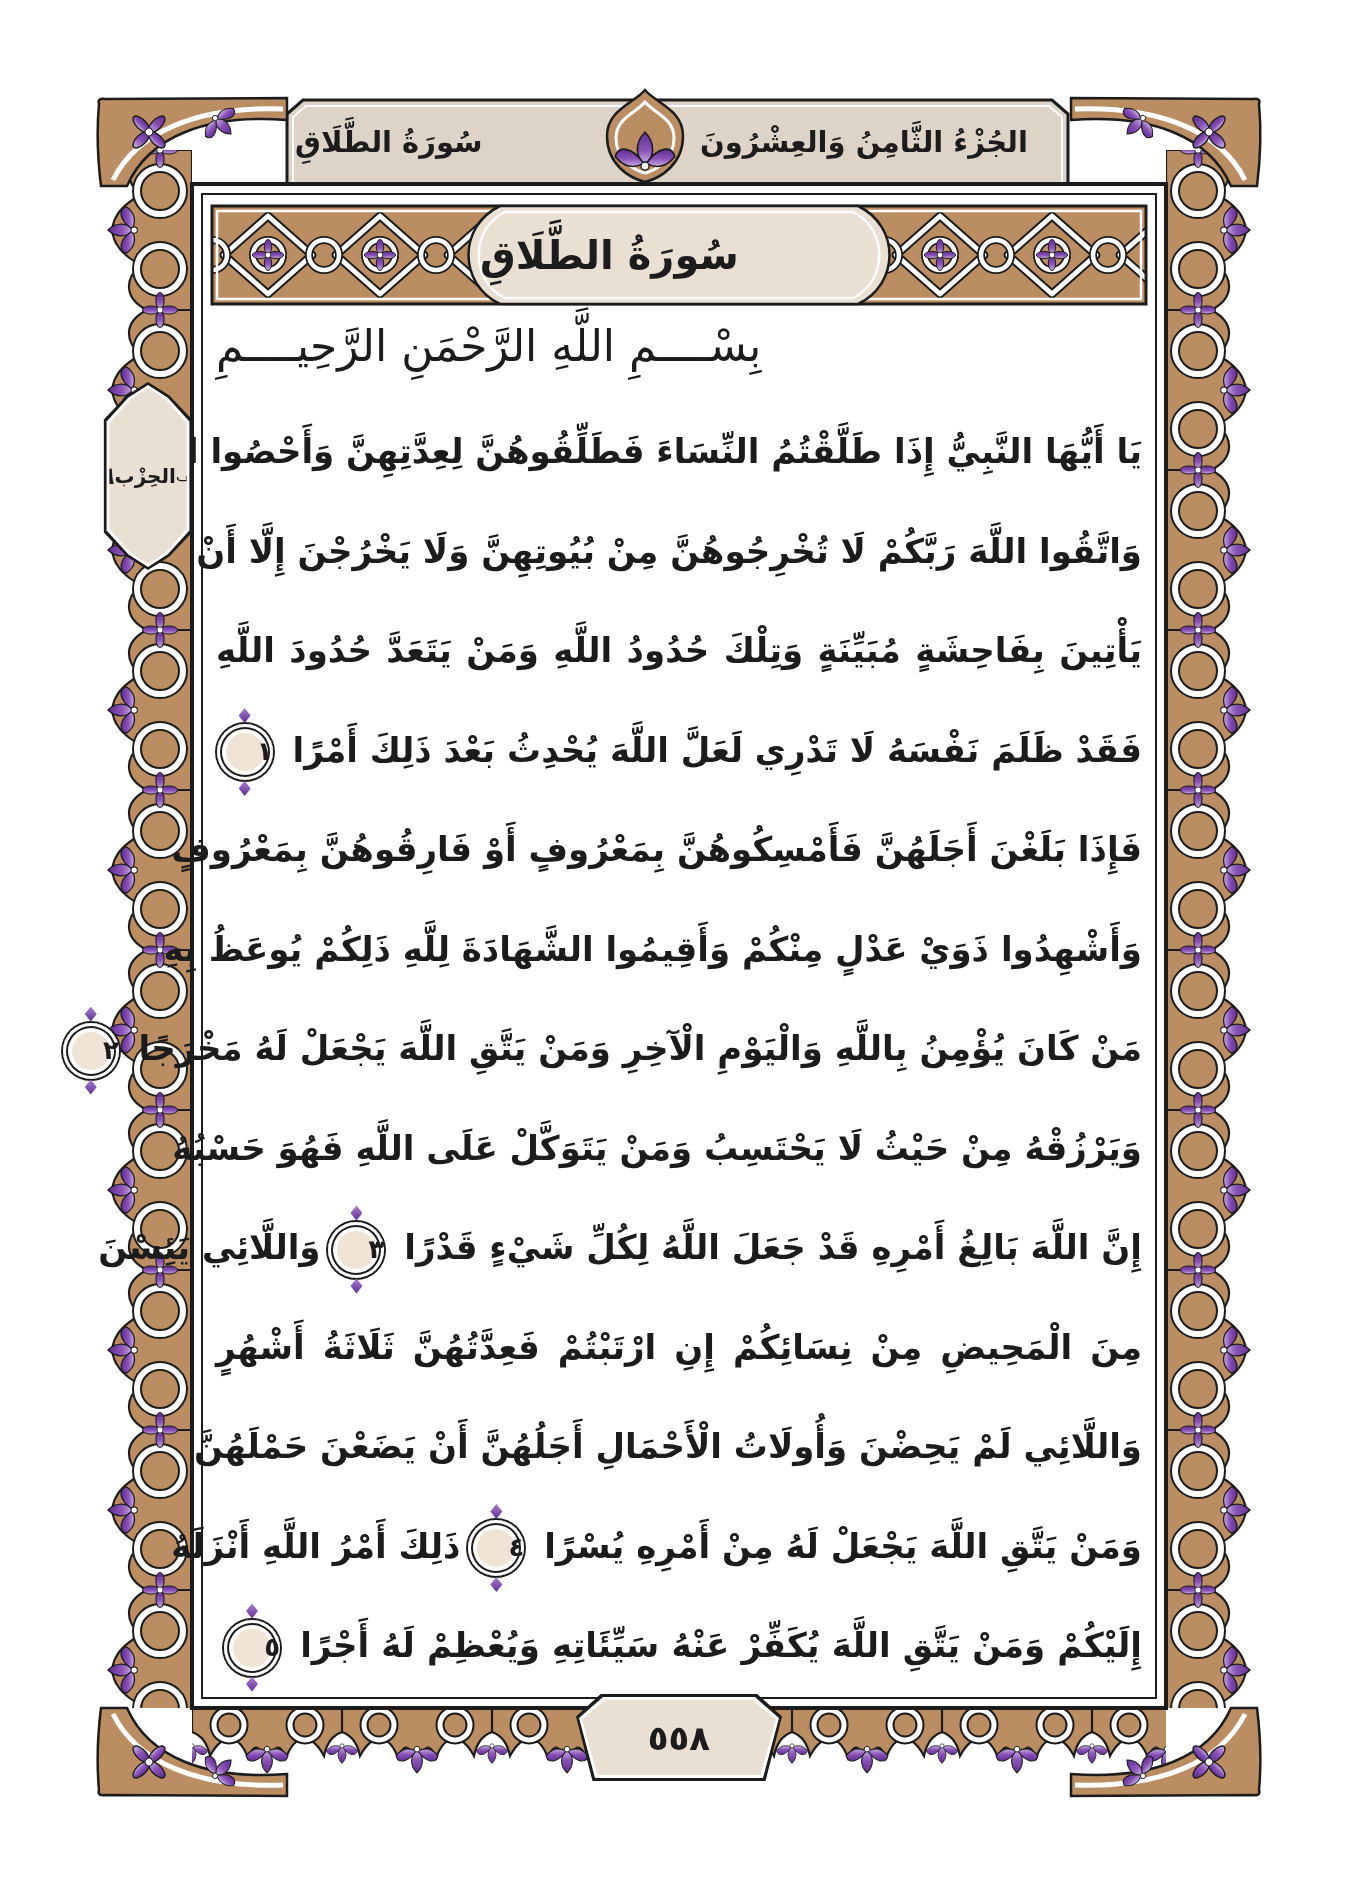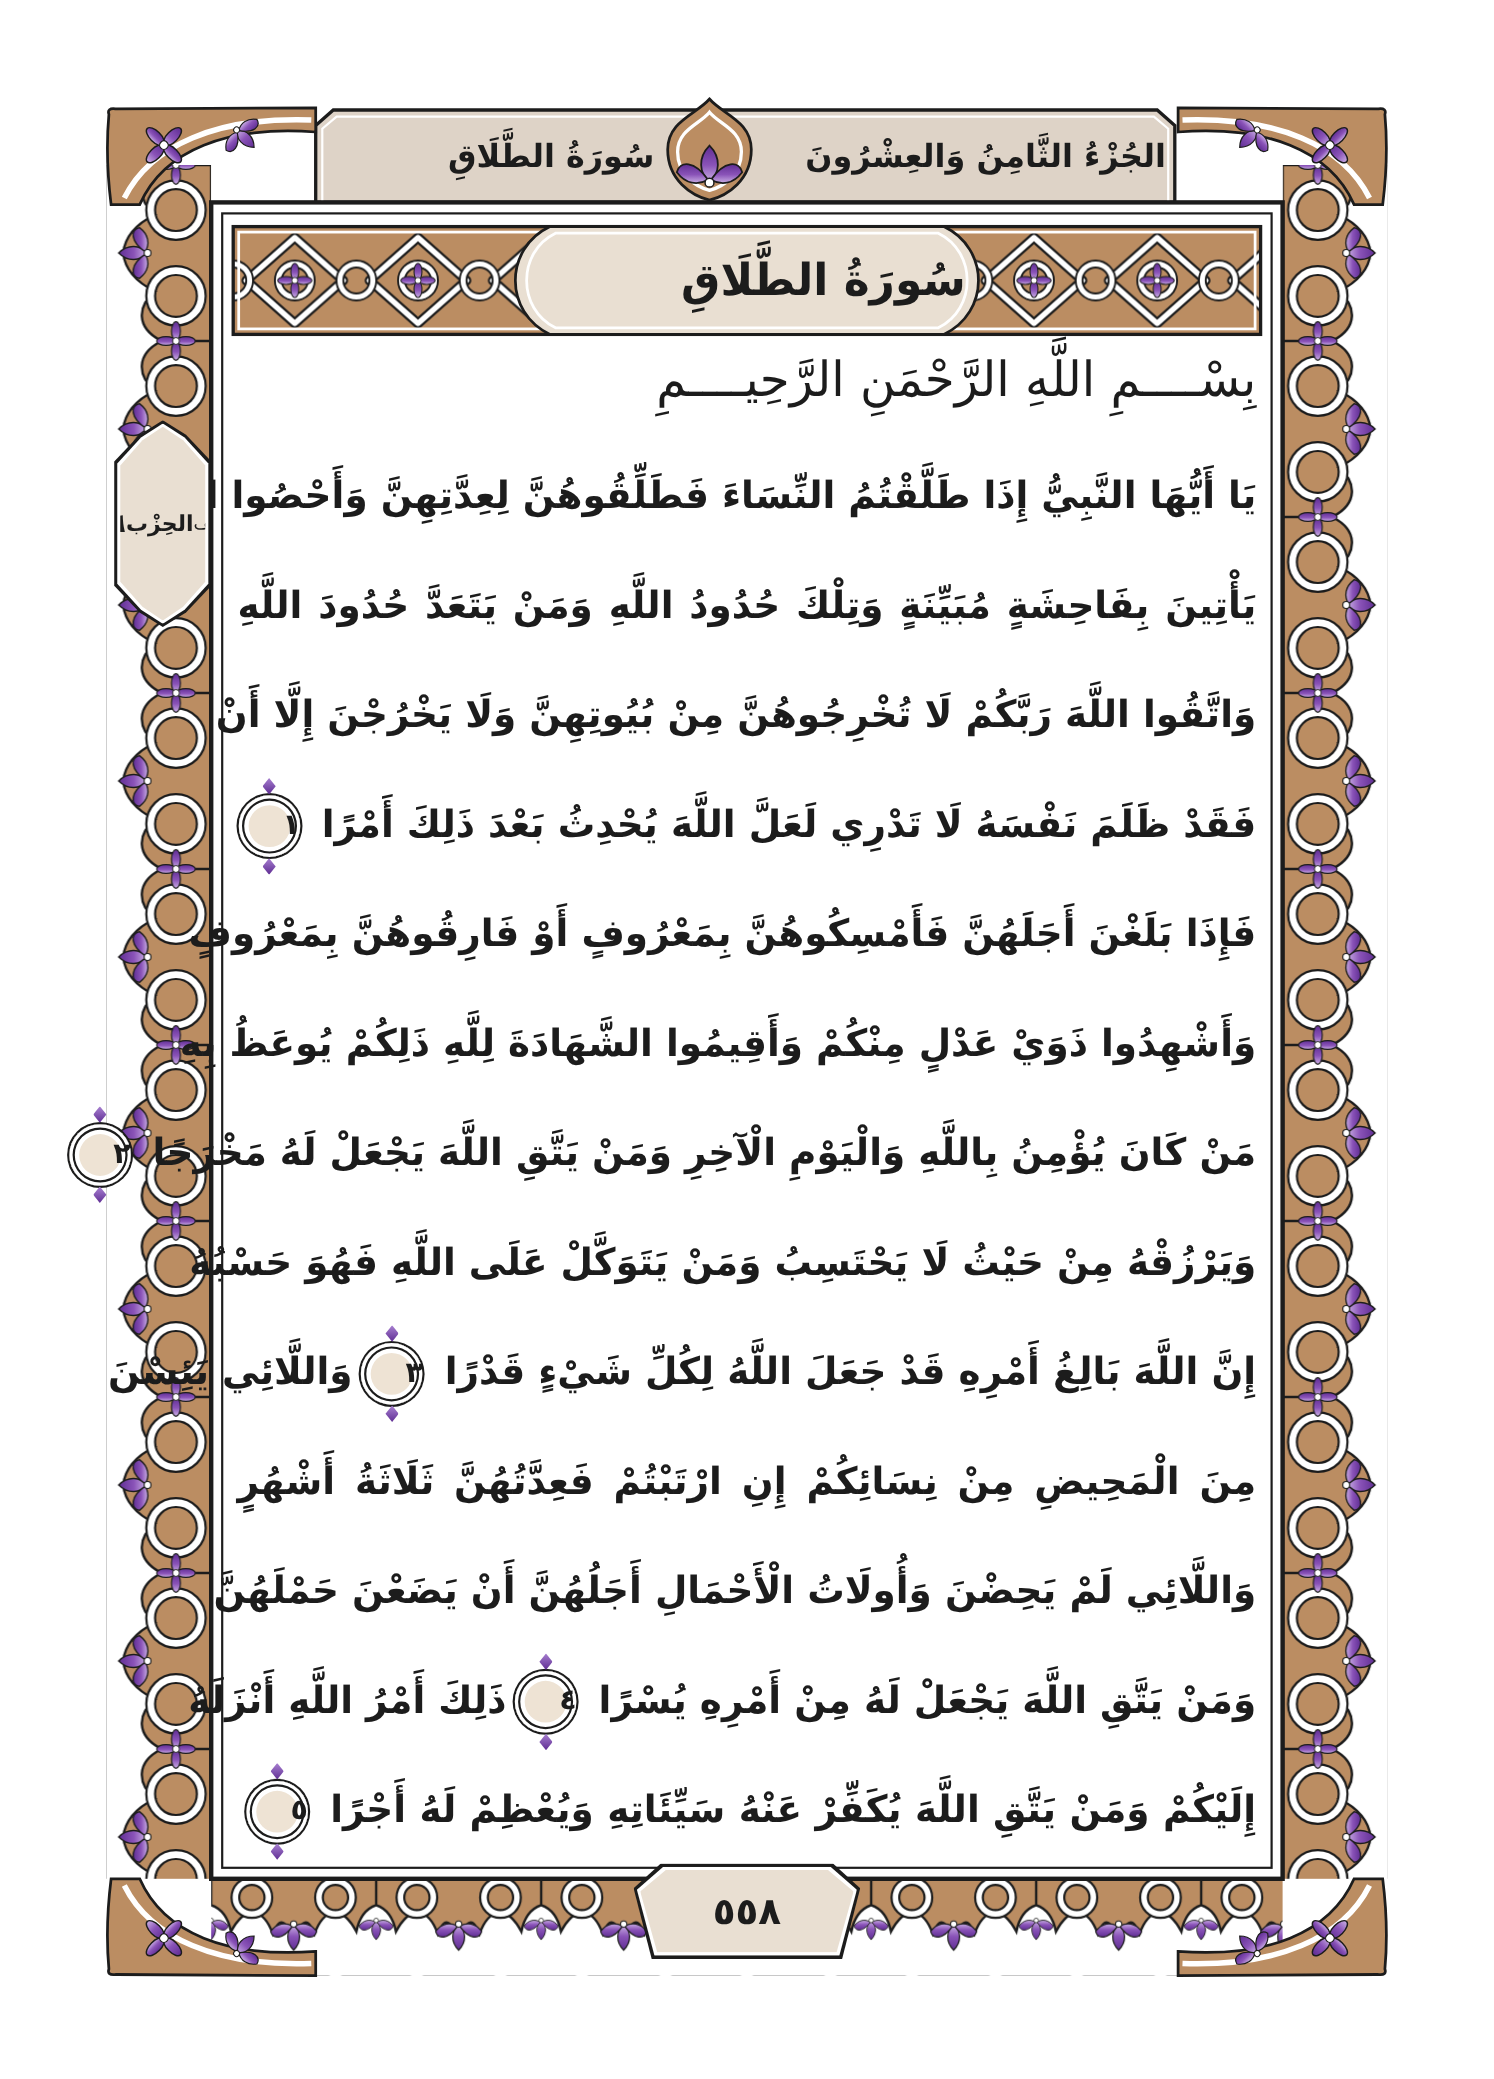--- a/index.html
+++ b/index.html
@@ -5,21 +5,21 @@
   html,body{margin:0;padding:0;background:#ffffff;}
   .page{
     position:relative;
     width:1358px;height:1890px;
     background:#ffffff;
     font-family:"DejaVu Sans",sans-serif;
     color:#1c1c1c;
     overflow:hidden;
   }
   svg.decor{position:absolute;left:0;top:0;}
-  .overlay{position:absolute;text-align:right;direction:rtl;}
+  .overlay{position:absolute;text-align:left;direction:rtl;}
   .band-label{top:106px;height:72px;line-height:72px;font-size:29px;font-weight:bold;}
   .band-label.juz{left:700px;width:360px;}
   .band-label.surah{left:295px;width:300px;}
   .banner-title{left:480px;top:210px;width:398px;height:90px;line-height:90px;
     font-size:40px;font-weight:bold;}
   .bismillah{left:216px;top:296px;width:926px;height:100px;line-height:100px;
     font-size:44px;}
   .text-area{position:absolute;left:216px;top:402px;width:926px;height:1296px;direction:rtl;}
   .qline{
     height:99.5px;line-height:99.5px;
@@ -172,22 +172,22 @@
 
   <div class="overlay band-label juz">الجُزْءُ الثَّامِنُ وَالعِشْرُونَ</div>
   <div class="overlay band-label surah">سُورَةُ الطَّلَاقِ</div>
 
   <div class="overlay banner-title">سُورَةُ الطَّلَاقِ</div>
 
   <div class="overlay bismillah">بِسْــــمِ اللَّهِ الرَّحْمَنِ الرَّحِيــــمِ</div>
 
   <div class="text-area" id="text-area">
       <div class="qline"><span>يَا أَيُّهَا النَّبِيُّ إِذَا طَلَّقْتُمُ النِّسَاءَ فَطَلِّقُوهُنَّ لِعِدَّتِهِنَّ وَأَحْصُوا الْعِدَّةَ</span> </div>
+      <div class="qline"><span>وَاتَّقُوا اللَّهَ رَبَّكُمْ لَا تُخْرِجُوهُنَّ مِنْ بُيُوتِهِنَّ وَلَا يَخْرُجْنَ إِلَّا أَنْ</span> </div>
       <div class="qline"><span>يَأْتِينَ بِفَاحِشَةٍ مُبَيِّنَةٍ وَتِلْكَ حُدُودُ اللَّهِ وَمَنْ يَتَعَدَّ حُدُودَ اللَّهِ</span> </div>
-      <div class="qline"><span>وَاتَّقُوا اللَّهَ رَبَّكُمْ لَا تُخْرِجُوهُنَّ مِنْ بُيُوتِهِنَّ وَلَا يَخْرُجْنَ إِلَّا أَنْ</span> </div>
       <div class="qline"><span>فَقَدْ ظَلَمَ نَفْسَهُ لَا تَدْرِي لَعَلَّ اللَّهَ يُحْدِثُ بَعْدَ ذَلِكَ أَمْرًا</span> <span class="vmark">١</span></div>
       <div class="qline"><span>فَإِذَا بَلَغْنَ أَجَلَهُنَّ فَأَمْسِكُوهُنَّ بِمَعْرُوفٍ أَوْ فَارِقُوهُنَّ بِمَعْرُوفٍ</span> </div>
       <div class="qline"><span>وَأَشْهِدُوا ذَوَيْ عَدْلٍ مِنْكُمْ وَأَقِيمُوا الشَّهَادَةَ لِلَّهِ ذَلِكُمْ يُوعَظُ بِهِ</span> </div>
       <div class="qline"><span>مَنْ كَانَ يُؤْمِنُ بِاللَّهِ وَالْيَوْمِ الْآخِرِ وَمَنْ يَتَّقِ اللَّهَ يَجْعَلْ لَهُ مَخْرَجًا</span> <span class="vmark">٢</span></div>
       <div class="qline"><span>وَيَرْزُقْهُ مِنْ حَيْثُ لَا يَحْتَسِبُ وَمَنْ يَتَوَكَّلْ عَلَى اللَّهِ فَهُوَ حَسْبُهُ</span> </div>
       <div class="qline"><span>إِنَّ اللَّهَ بَالِغُ أَمْرِهِ قَدْ جَعَلَ اللَّهُ لِكُلِّ شَيْءٍ قَدْرًا</span> <span class="vmark">٣</span><span>وَاللَّائِي يَئِسْنَ</span> </div>
       <div class="qline"><span>مِنَ الْمَحِيضِ مِنْ نِسَائِكُمْ إِنِ ارْتَبْتُمْ فَعِدَّتُهُنَّ ثَلَاثَةُ أَشْهُرٍ</span> </div>
       <div class="qline"><span>وَاللَّائِي لَمْ يَحِضْنَ وَأُولَاتُ الْأَحْمَالِ أَجَلُهُنَّ أَنْ يَضَعْنَ حَمْلَهُنَّ</span> </div>
       <div class="qline"><span>وَمَنْ يَتَّقِ اللَّهَ يَجْعَلْ لَهُ مِنْ أَمْرِهِ يُسْرًا</span> <span class="vmark">٤</span><span>ذَلِكَ أَمْرُ اللَّهِ أَنْزَلَهُ</span> </div>
       <div class="qline"><span>إِلَيْكُمْ وَمَنْ يَتَّقِ اللَّهَ يُكَفِّرْ عَنْهُ سَيِّئَاتِهِ وَيُعْظِمْ لَهُ أَجْرًا</span> <span class="vmark">٥</span></div>

